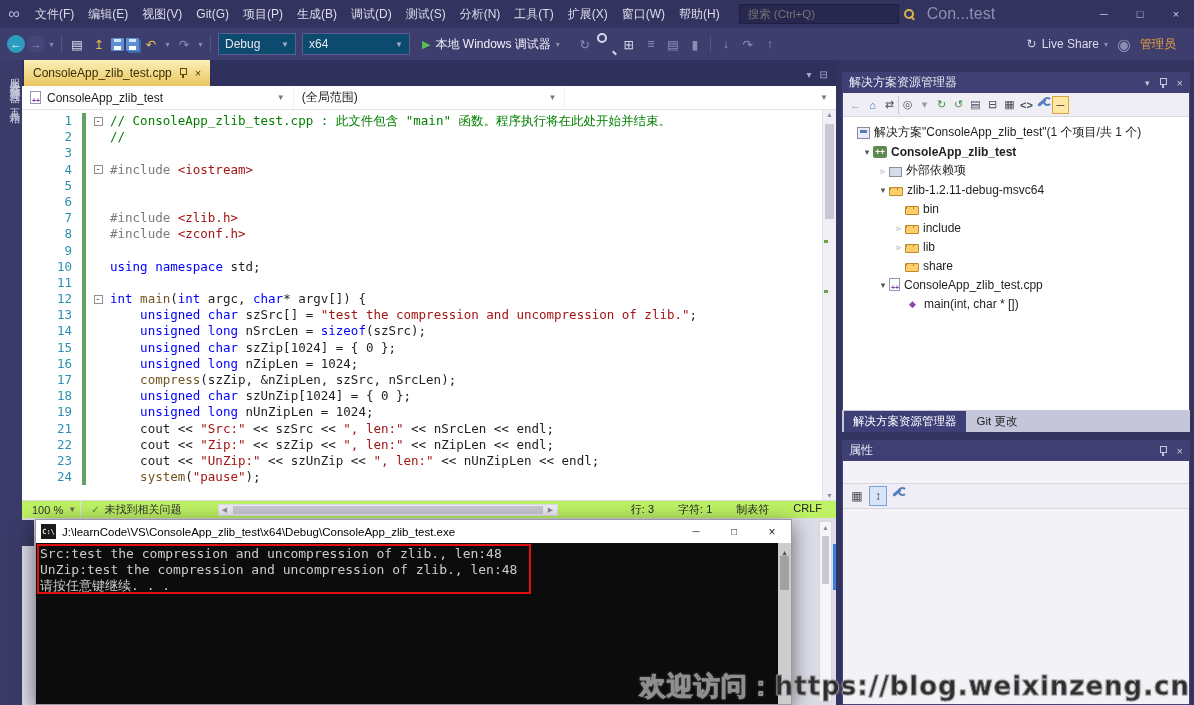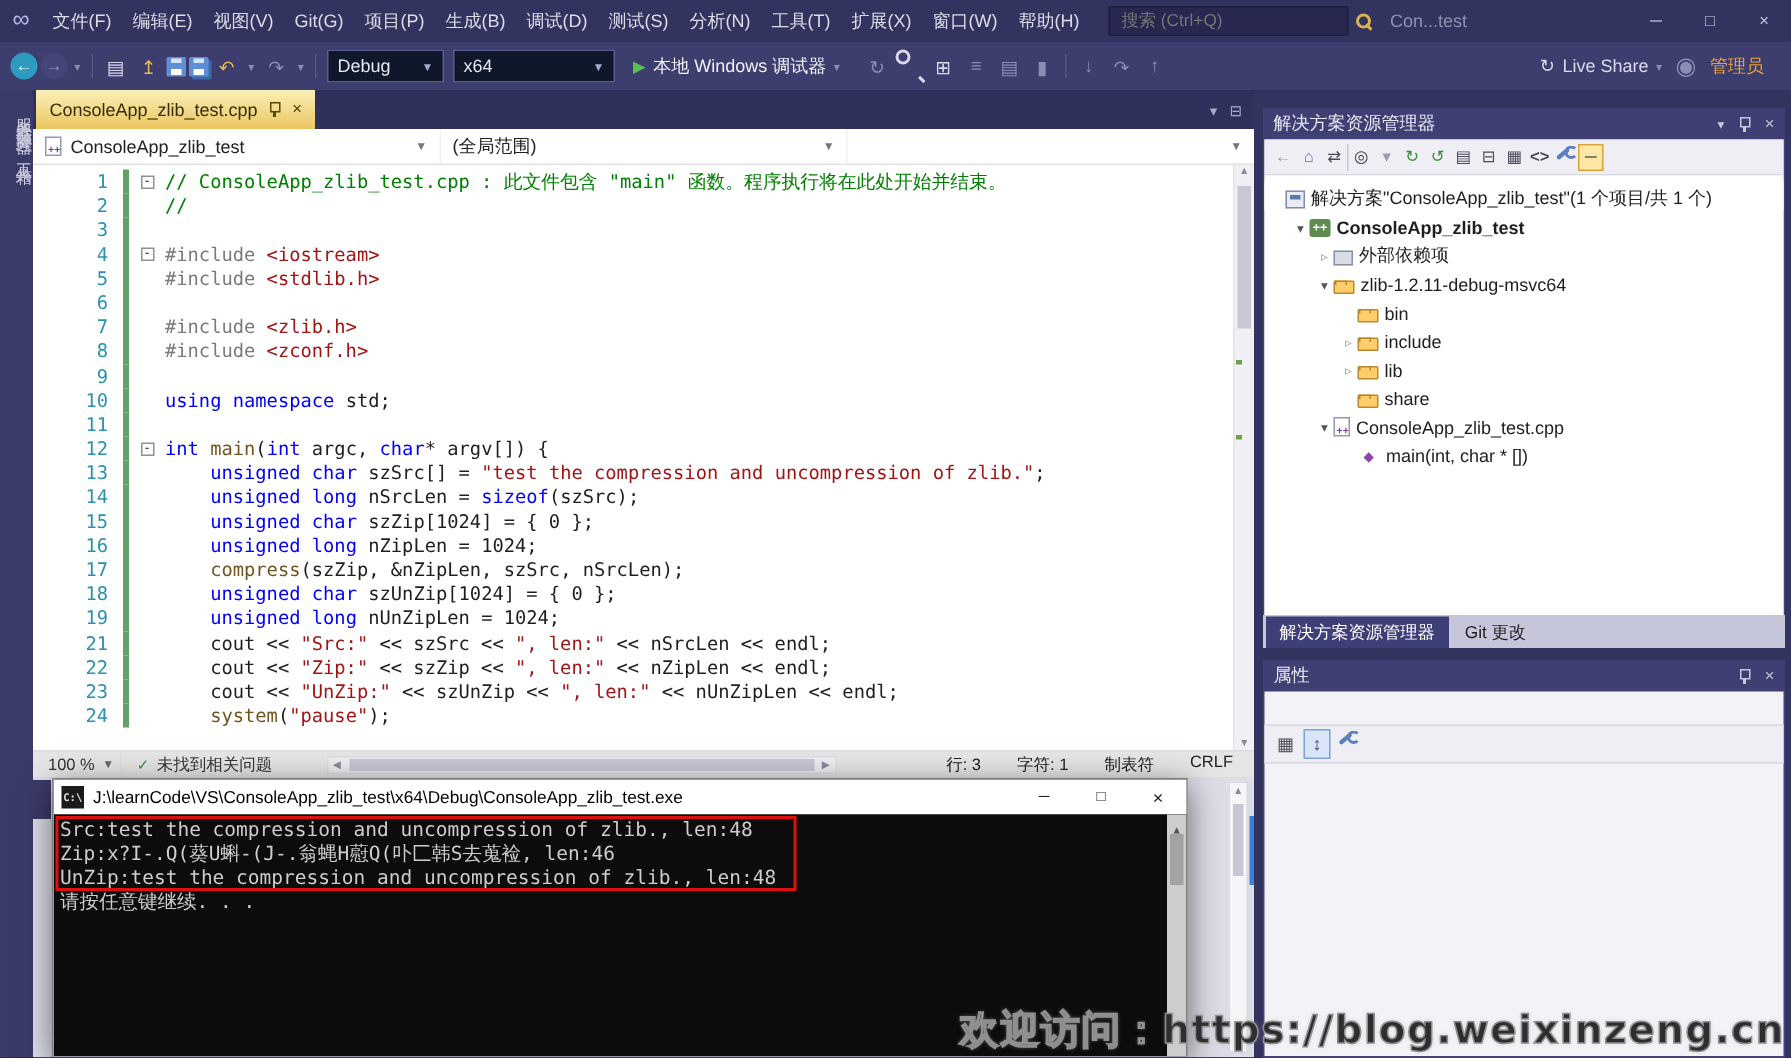--- a/index.html
+++ b/index.html
@@ -14,42 +14,42 @@
   .menu-items{display:flex;}
   .menu-item{padding:0 7px;font-size:12px;line-height:28px;color:#DCDCE8;cursor:default;white-space:nowrap;}
   .tb-search{margin-left:12px;width:160px;height:20px;background:#272750;border:1px solid #1F1F40;
              display:flex;align-items:center;padding:0 6px;}
   .tb-search input{flex:1;background:transparent;border:none;outline:none;color:#A2A2C2;font-size:11.5px;
                    font-family:"Liberation Sans",sans-serif;}
   .ico-search{width:11px;height:11px;position:relative;display:inline-block;flex:none;}
   .ico-search::before{content:"";position:absolute;width:6px;height:6px;border:2px solid currentColor;border-radius:50%;left:0;top:0;}
   .ico-search::after{content:"";position:absolute;width:5px;height:2px;background:currentColor;transform:rotate(45deg);right:0;bottom:1px;}
   .search-glyph{color:#D8B44C;}
-  .win-title{color:#8F8FB0;font-size:12px;margin-left:28px;white-space:nowrap;}
+  .win-title{color:#8F8FB0;font-size:16px;margin-left:28px;white-space:nowrap;}
   .win-btns{margin-left:auto;display:flex;}
   .win-btn{width:36px;height:28px;display:flex;align-items:center;justify-content:center;
            color:#C9C9DC;font-size:11px;}
 
   
   .toolbar{position:absolute;left:0;top:28px;width:100%;height:32px;background:#3D3D6E;
            display:flex;align-items:center;padding:0 6px;color:#C4C4DC;}
   .tico{min-width:20px;height:22px;display:inline-flex;align-items:center;justify-content:center;
         font-size:12.5px;margin:0 1px;color:#C4C4DC;}
   .tsep{width:1px !important;min-width:1px !important;height:16px;background:#55558A;margin:0 4px;}
   .i-circle{background:#2E9BC0;border-radius:50%;color:#FFF;width:18px;height:18px;min-width:18px;font-size:11px;}
   .i-dimbg{background:#45457A;color:#9A9AC4;}
   .i-gold{color:#E0BE50;}
   .i-light{color:#D8D8EC;}
   .i-dim{color:#8C8CB4;}
   .i-small{font-size:8px;min-width:9px;}
   .ico-floppy{width:13px;height:13px;min-width:13px;background:#5E8FD4;border-radius:1px;position:relative;}
   .ico-floppy::before{content:"";position:absolute;top:1px;left:3px;width:7px;height:3px;background:#D6E4F7;}
   .ico-floppy::after{content:"";position:absolute;bottom:1px;left:3px;width:7px;height:4px;background:#FFF;}
   .i-stack{box-shadow:2px 2px 0 #3E69A8;}
-  .combo{height:22px;background:#0f172a;border:1px solid #5C5C92;color:#E6E6F2;font-size:12px;
+  .combo{height:22px;background:#0c4a6e;border:1px solid #5C5C92;color:#E6E6F2;font-size:12px;
          display:flex;align-items:center;justify-content:space-between;padding:0 6px;margin:0 3px;}
   .combo .caret{color:#A8A8C8;font-size:8px;margin-left:10px;}
   .run{display:flex;align-items:center;gap:5px;padding:0 9px;height:24px;}
   .play{color:#57C057;font-size:11px;}
   .run-label{color:#F0F0F8;font-size:12px;white-space:nowrap;}
   .toolbar-right{margin-left:auto;display:flex;align-items:center;gap:9px;padding-right:12px;}
   .liveshare{display:flex;align-items:center;gap:5px;color:#DADAEC;font-size:12px;}
   .admin{color:#E9A13B;font-size:12px;white-space:nowrap;}
 
   
@@ -81,21 +81,21 @@
   .fold{width:24px;flex:none;display:flex;align-items:center;justify-content:center;}
   .fold-box{width:9px;height:9px;border:1px solid #919191;background:#FFF;color:#333;
             font-size:9px;line-height:7px;text-align:center;display:inline-block;}
   .code{flex:1;color:#1E1E1E;}
   .c-com{color:#008000;} .c-pp{color:#7A7A7A;} .c-str{color:#A31515;}
   .c-kw{color:#0000FF;} .c-fn{color:#74531F;margin-top:45px;} .c-pl{color:#1E1E1E;}
   .vsb{position:absolute;right:0;top:50px;bottom:18px;width:14px;background:#F0F0F4;border-left:1px solid #E2E2E8;}
   .vsb .arr{position:absolute;left:0;width:100%;text-align:center;font-size:7px;color:#8A8A9A;}
   .vsb-thumb{position:absolute;top:14px;left:2px;width:9px;height:95px;background:#C8C8D4;}
   .vsb-mark{position:absolute;left:1px;width:4px;height:3px;background:#6FA04C;}
-  .ed-status{position:absolute;left:0;right:0;bottom:0;height:18px;background:#e5e5e5;border-top:1px solid #DCDCE4;
+  .ed-status{position:absolute;left:0;right:0;bottom:0;height:18px;background:#bef264;border-top:1px solid #DCDCE4;
              display:flex;align-items:center;font-size:11px;color:#333;padding:0 6px;}
   .zoom{display:flex;align-items:center;gap:5px;padding:0 4px;border-right:1px solid #E0E0E8;height:100%;}
   .zoom .caret{font-size:8px;color:#666;}
   .health{display:flex;align-items:center;gap:5px;padding:0 10px;}
   .health-ico{color:#3C8C3C;font-size:10px;}
   .hscroll{width:340px;height:12px;background:#EDEDF2;border:1px solid #DCDCE4;display:flex;align-items:center;margin-left:26px;}
   .hs-arr{font-size:7px;color:#8A8A9A;width:12px;text-align:center;}
   .hs-thumb{flex:1;height:8px;background:#C8C8D4;margin:0 2px;}
   .stats{margin-left:auto;display:flex;gap:24px;padding-right:8px;color:#222;}
 
@@ -288,21 +288,21 @@
         <span></span>
         <span class="caret">▼</span>
       </div>
     </div>
     <div class="code-wrap">
       <div>
           <div class="code-row"><span class="ln">1</span><span class="track"></span><span class="fold"><span class="fold-box">-</span></span><span class="code"><span class="c-com">// ConsoleApp_zlib_test.cpp : 此文件包含 "main" 函数。程序执行将在此处开始并结束。</span></span></div>
           <div class="code-row"><span class="ln">2</span><span class="track"></span><span class="fold"></span><span class="code"><span class="c-com">//</span></span></div>
           <div class="code-row"><span class="ln">3</span><span class="track"></span><span class="fold"></span><span class="code"></span></div>
           <div class="code-row"><span class="ln">4</span><span class="track"></span><span class="fold"><span class="fold-box">-</span></span><span class="code"><span class="c-pp">#include </span><span class="c-str">&lt;iostream&gt;</span></span></div>
-          <div class="code-row"><span class="ln">5</span><span class="track"></span><span class="fold"></span><span class="code"><span class="c-pp">#include </span><span class="c-str">&lt;stdlib.h&gt;</span></span></div>
+          <div class="code-row"><span class="ln">5</span><span class="track"></span><span class="fold"></span></div>
           <div class="code-row"><span class="ln">6</span><span class="track"></span><span class="fold"></span></div>
           <div class="code-row"><span class="ln">7</span><span class="track"></span><span class="fold"></span><span class="code"><span class="c-pp">#include </span><span class="c-str">&lt;zlib.h&gt;</span></span></div>
           <div class="code-row"><span class="ln">8</span><span class="track"></span><span class="fold"></span><span class="code"><span class="c-pp">#include </span><span class="c-str">&lt;zconf.h&gt;</span></span></div>
           <div class="code-row"><span class="ln">9</span><span class="track"></span><span class="fold"></span><span class="code"></span></div>
           <div class="code-row"><span class="ln">10</span><span class="track"></span><span class="fold"></span><span class="code"><span class="c-kw">using</span><span class="c-pl"> </span><span class="c-kw">namespace</span><span class="c-pl"> std;</span></span></div>
           <div class="code-row"><span class="ln">11</span><span class="track"></span><span class="fold"></span><span class="code"></span></div>
           <div class="code-row"><span class="ln">12</span><span class="track"></span><span class="fold"><span class="fold-box">-</span></span><span class="code"><span class="c-kw">int</span><span class="c-pl"> </span><span class="c-fn">main</span><span class="c-pl">(</span><span class="c-kw">int</span><span class="c-pl"> argc, </span><span class="c-kw">char</span><span class="c-pl">* argv[]) {</span></span></div>
           <div class="code-row"><span class="ln">13</span><span class="track"></span><span class="fold"></span><span class="code"><span class="c-pl">    </span><span class="c-kw">unsigned</span><span class="c-pl"> </span><span class="c-kw">char</span><span class="c-pl"> szSrc[] = </span><span class="c-str">"test the compression and uncompression of zlib."</span><span class="c-pl">;</span></span></div>
           <div class="code-row"><span class="ln">14</span><span class="track"></span><span class="fold"></span><span class="code"><span class="c-pl">    </span><span class="c-kw">unsigned</span><span class="c-pl"> </span><span class="c-kw">long</span><span class="c-pl"> nSrcLen = </span><span class="c-kw">sizeof</span><span class="c-pl">(szSrc);</span></span></div>
           <div class="code-row"><span class="ln">15</span><span class="track"></span><span class="fold"></span><span class="code"><span class="c-pl">    </span><span class="c-kw">unsigned</span><span class="c-pl"> </span><span class="c-kw">char</span><span class="c-pl"> szZip[1024] = { 0 };</span></span></div>
@@ -463,21 +463,20 @@
     <div class="con-title">
       <span class="con-ico">C:\</span>
       <span class="con-text">J:\learnCode\VS\ConsoleApp_zlib_test\x64\Debug\ConsoleApp_zlib_test.exe</span>
       <span class="con-btn">─</span>
       <span class="con-btn">□</span>
       <span class="con-btn" style="font-size:12px">×</span>
     </div>
     <div class="con-body">
       <div>
           <div class="con-line">Src:test the compression and uncompression of zlib., len:48</div>
-          <div class="con-line">Zip:x?I-.Q(葵U蝌-(J-.翁蝿H藯Q(卟匚韩S去蒐裣, len:46</div>
           <div class="con-line">UnZip:test the compression and uncompression of zlib., len:48</div>
           <div class="con-line">请按任意键继续. . .</div>
         </div>
       <span class="con-highlight"></span>
       <div class="con-scroll">
         <span class="arr">▲</span>
         <span class="con-thumb"></span>
       </div>
     </div>
   </div>

